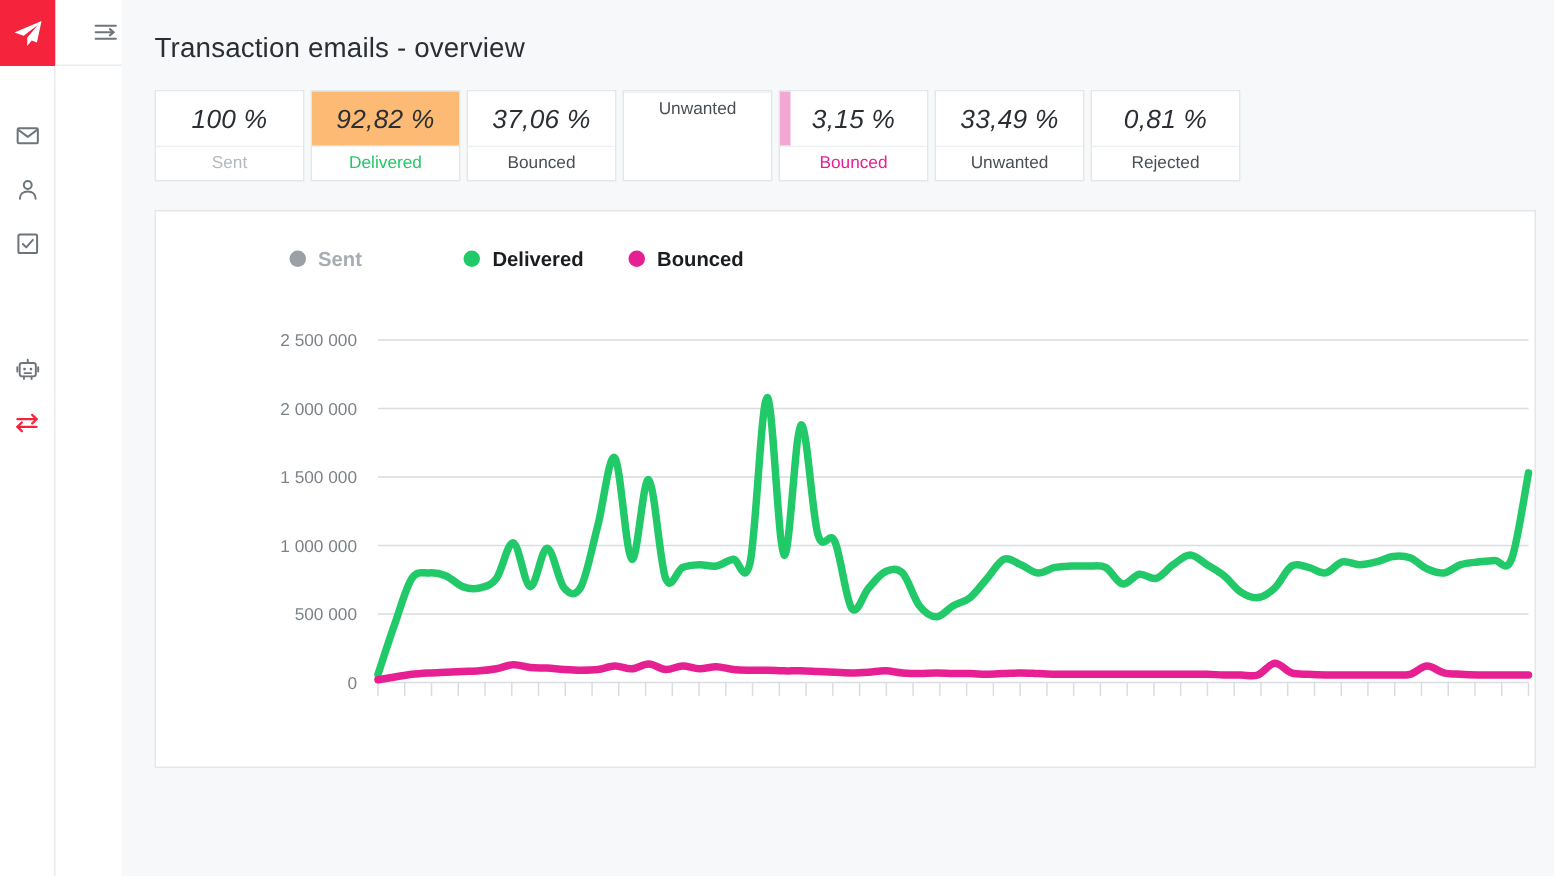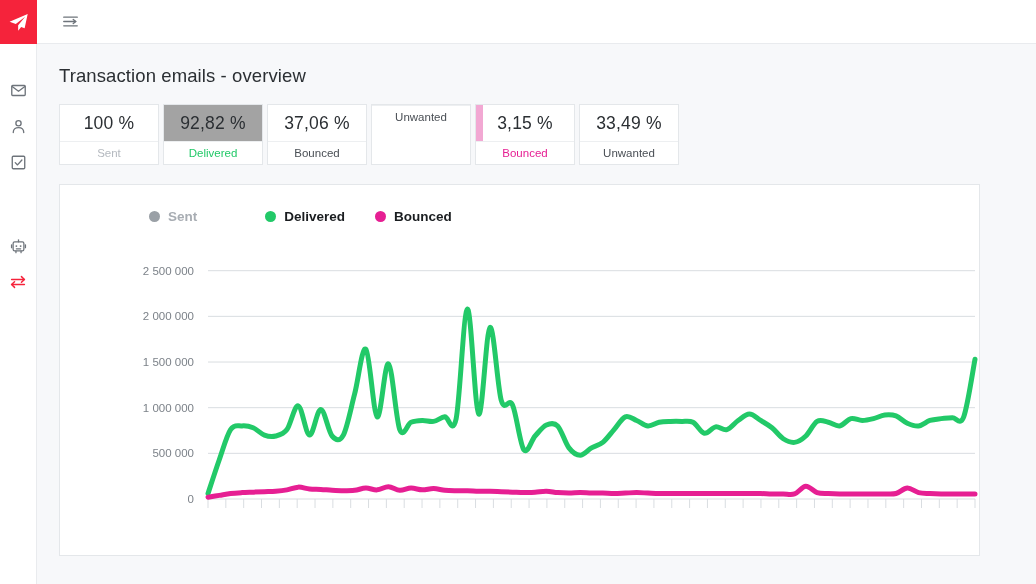--- a/index.html
+++ b/index.html
@@ -30,21 +30,21 @@
   .nav-group.top { margin-top: 28px; }
   .nav-group.mid { margin-top: 48px; }
   .nav-icon {
     width: 37px; height: 36px;
     display: flex; align-items: center; justify-content: center;
     cursor: pointer;
   }
   .nav-icon svg { display: block; }
 
   
-  .main { flex: 1 1 auto; display: flex; flex-direction: column; min-width: 0; }
+  .main { flex: 1 1 auto; display: flex; flex-direction: row; min-width: 0; }
 
   .topbar {
     height: 44px; background: #ffffff;
     border-bottom: 1px solid #e9ebee;
     display: flex; align-items: center;
     padding-left: 22px;
     flex: 0 0 44px;
   }
   .hamburger { width: 22px; height: 22px; display: flex; align-items: center; justify-content: center; cursor: pointer; }
 
@@ -75,39 +75,40 @@
     width: 100px;
     background: #ffffff;
     border: 1px solid #e4e7ea;
     cursor: pointer;
   }
   .kpi-value-wrap {
     height: 36px;
     display: flex; align-items: center; justify-content: center;
     position: relative;
     background: #ffffff;
+    font-style: italic;
   }
   .kpi-value {
     font-size: 17.5px;
     color: #2b2f33;
     font-weight: 400;
     letter-spacing: 0.2px;
   }
   .kpi-label-wrap {
     height: 23px;
     border-top: 1px solid #edeff1;
     display: flex; align-items: center; justify-content: center;
     background: #ffffff;
   }
   .kpi-label {
     font-size: 11.5px;
     color: #4a4f55;
   }
   
-  .kpi-card.delivered .kpi-value-wrap { background: #a3a3a3; }
+  .kpi-card.delivered .kpi-value-wrap { background: #fdba74; }
   .kpi-card.delivered .kpi-label { color: #22C968; }
   
   .kpi-accent {
     position: absolute; left: 0; top: 0; bottom: 0;
     width: 7px;
     background: #f2a8d3;
   }
   .kpi-card.bounced .kpi-label { color: #E61F93; }
   .kpi-card.sent .kpi-label { color: #b4b9bf; }
 
@@ -288,20 +289,28 @@
 
         <div class="kpi-card">
           <div class="kpi-value-wrap">
             <span class="kpi-value">33,49 %</span>
           </div>
           <div class="kpi-label-wrap">
             <span class="kpi-label">Unwanted</span>
           </div>
         </div>
 
+        <div class="kpi-card">
+          <div class="kpi-value-wrap">
+            <span class="kpi-value">0,81 %</span>
+          </div>
+          <div class="kpi-label-wrap">
+            <span class="kpi-label">Rejected</span>
+          </div>
+        </div>
 
       </div>
 
       <div class="chart-panel">
 
         <div class="legend">
           <div class="legend-item sent">
             <span class="dot"></span>
             <span class="lbl">Sent</span>
           </div>

